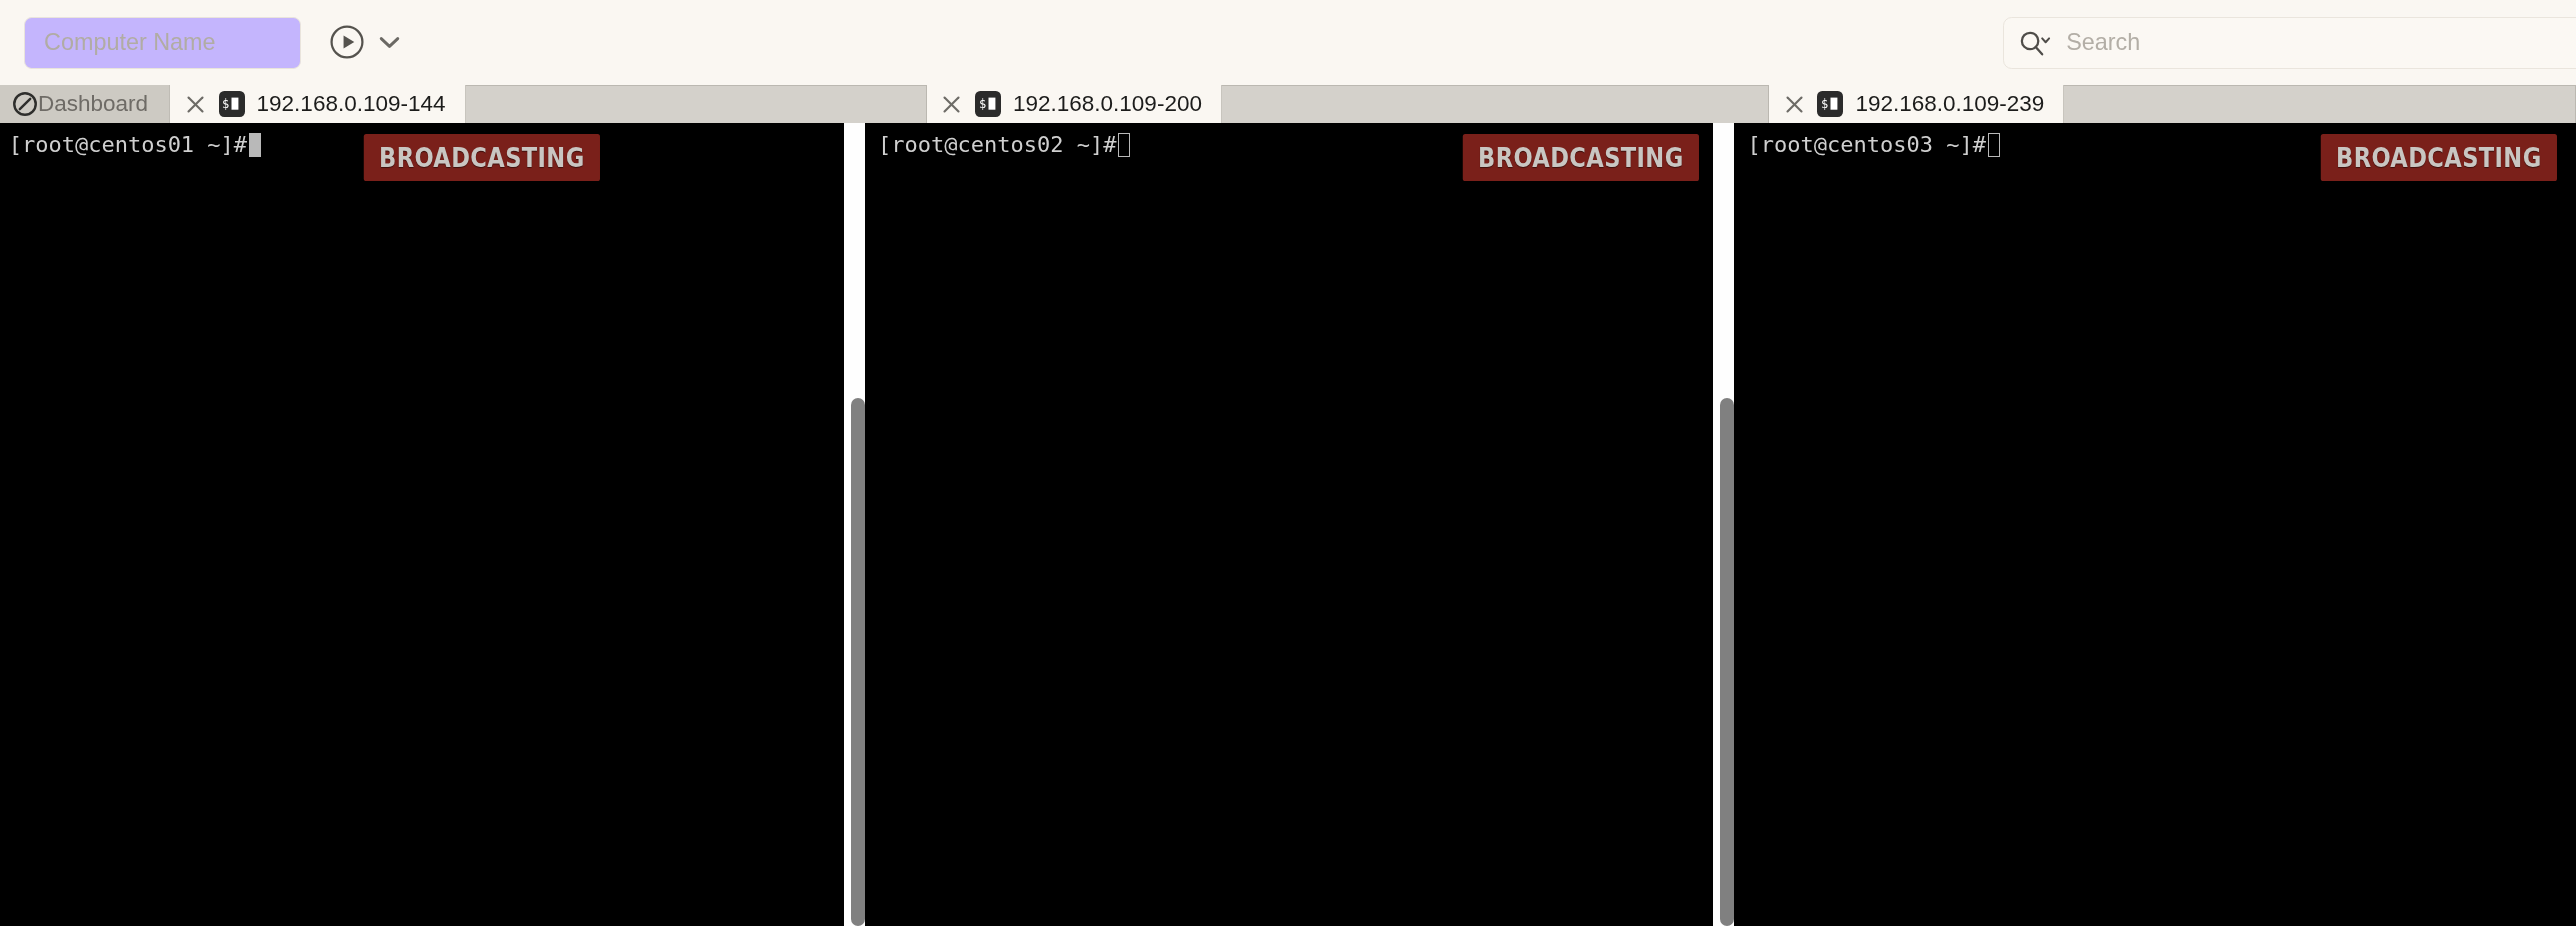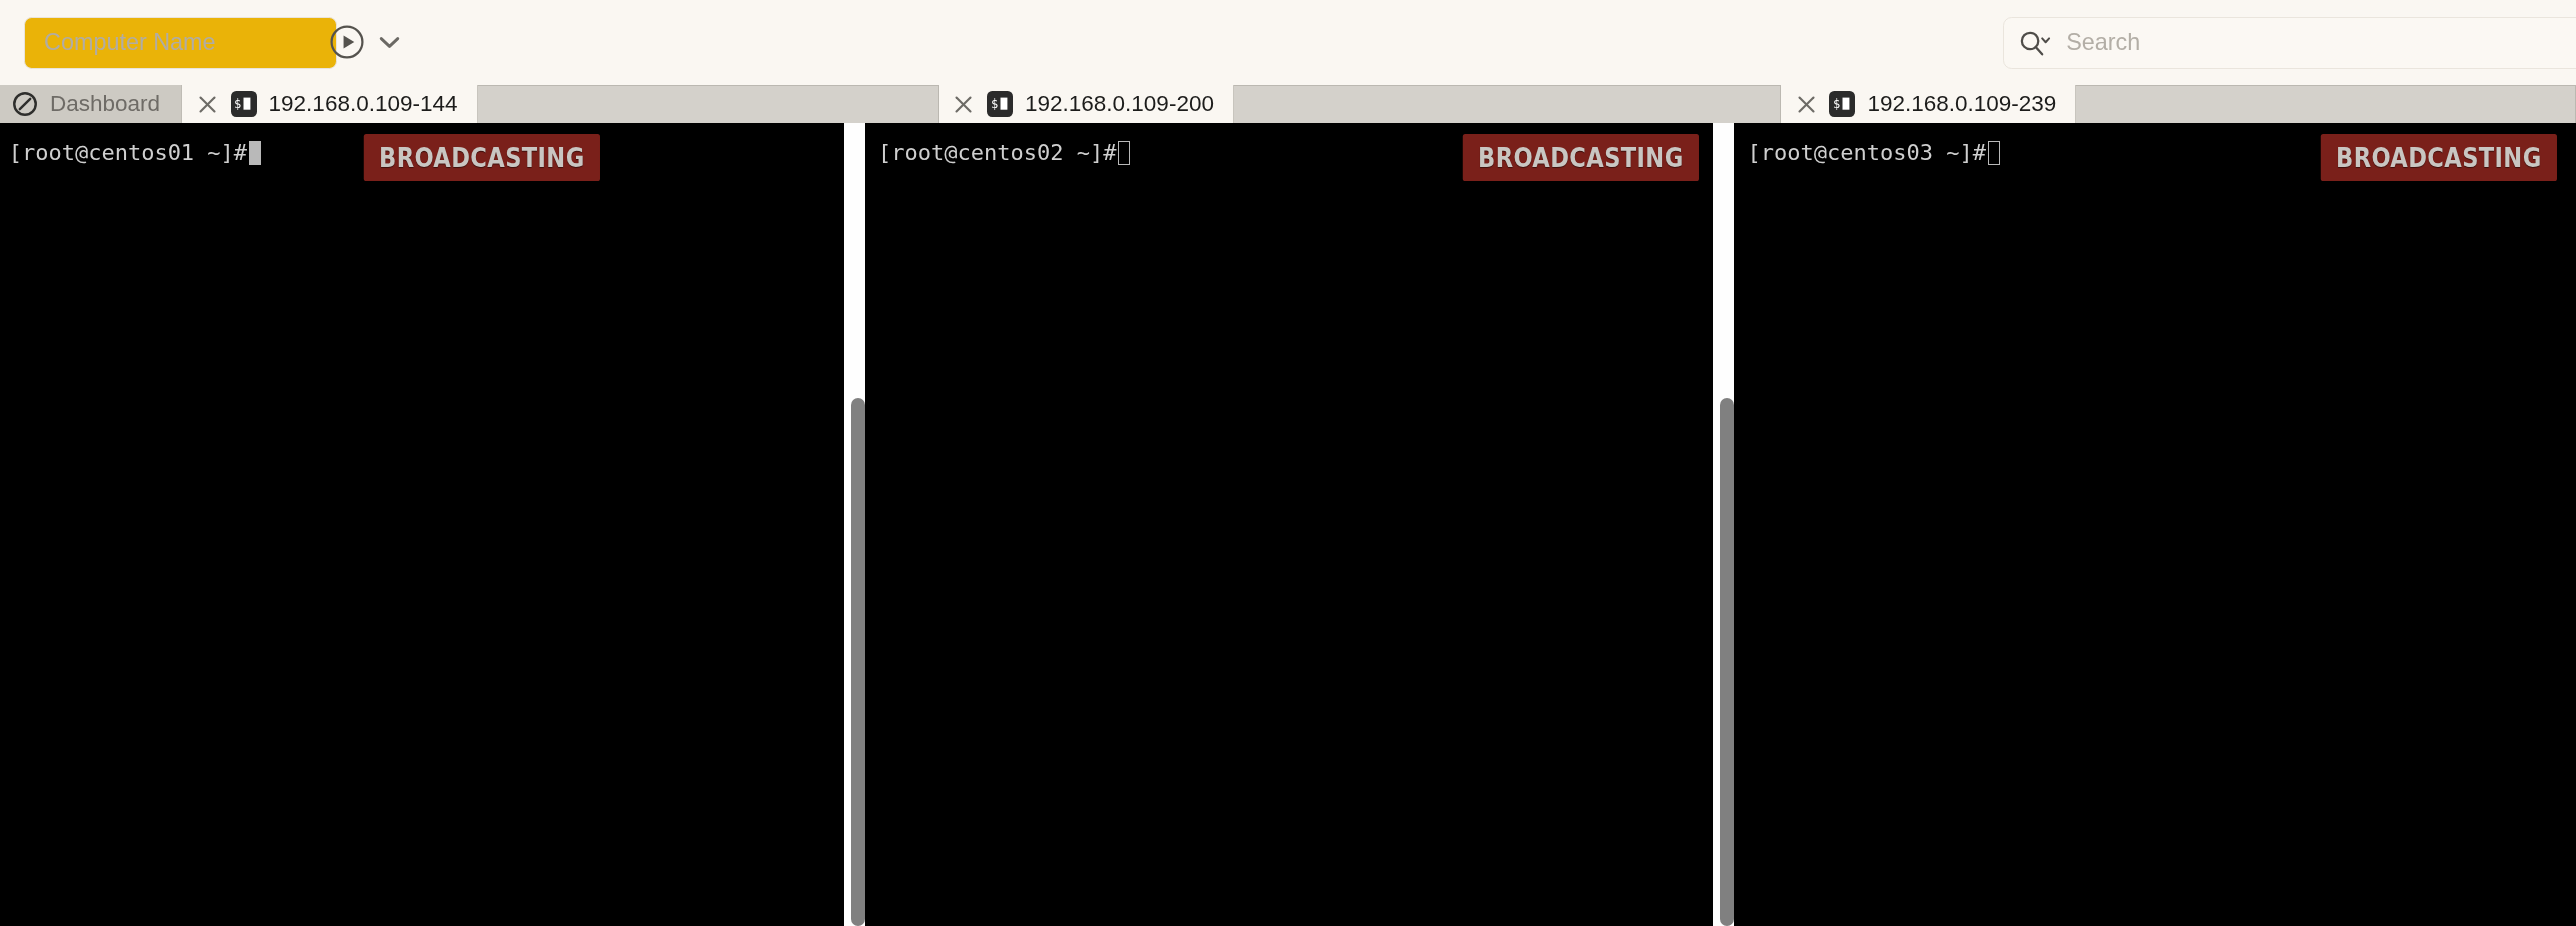--- a/index.html
+++ b/index.html
@@ -31,25 +31,25 @@
     height: 85px;
     background: #faf7f2;
     display: flex;
     align-items: center;
   }
 
   .combo-wrap {
     position: absolute;
     left: 24px;
     top: 16.5px;
-    width: 313px;
+    width: 277px;
     height: 52px;
     border: 0.9px solid #e9e4dc;
     border-radius: 7.8px;
-    background: #eab308;
+    background: #c4b5fd;
     display: flex;
     align-items: center;
     overflow: hidden;
     box-sizing: border-box;
   }
   .combo-input {
     flex: 1;
     border: none;
     outline: none;
     background: transparent;
@@ -135,21 +135,21 @@
     box-sizing: border-box;
     font-size: 22.5px;
     white-space: nowrap;
     position: relative;
   }
   .tab.dashboard {
     background: #cdcac3;
     color: #6e6b66;
     padding: 0 21px 0 12px;
     border-right: 0.9px solid #bfbcb5;
-    gap: 12px;
+    gap: 0;
   }
   .tab.term {
     background: #faf7f2;
     color: #1c1c1b;
     padding: 0 19px 0 14px;
     gap: 12px;
     border-right: 0.9px solid #c8c5be;
   }
   .tab-close {
     width: 22.5px;
@@ -230,21 +230,20 @@
     left: 8.7px;
     top: 10.4px;
     font-family: "DejaVu Sans Mono", "Liberation Mono", monospace;
     font-size: 22px;
     letter-spacing: 0px;
     color: #cfcfcf;
     white-space: pre;
     display: flex;
     align-items: center;
     line-height: 1;
-    margin-top: 8px;
   }
   .cursor-block {
     display: inline-block;
     width: 12px;
     height: 24px;
     background: #b9b9b9;
     margin-left: 1.7px;
   }
   .cursor-hollow {
     display: inline-block;

